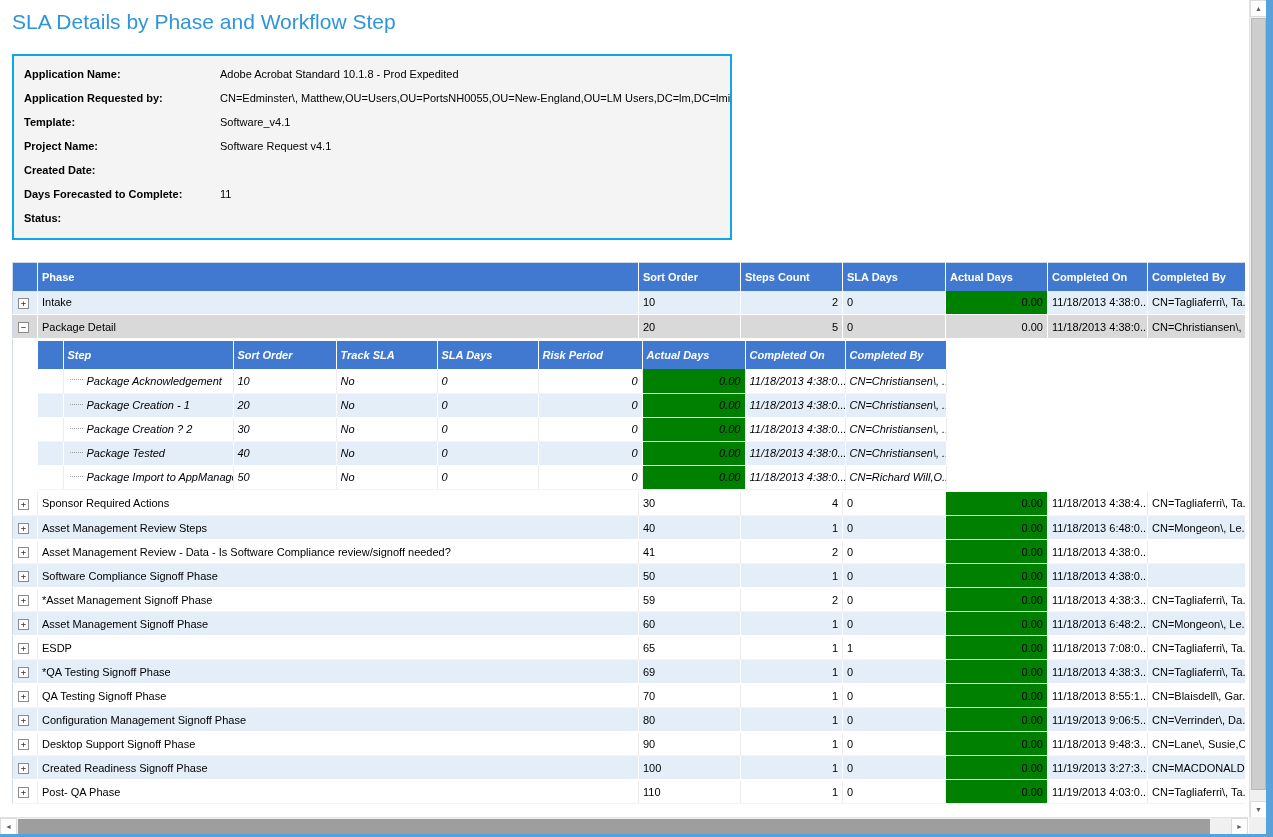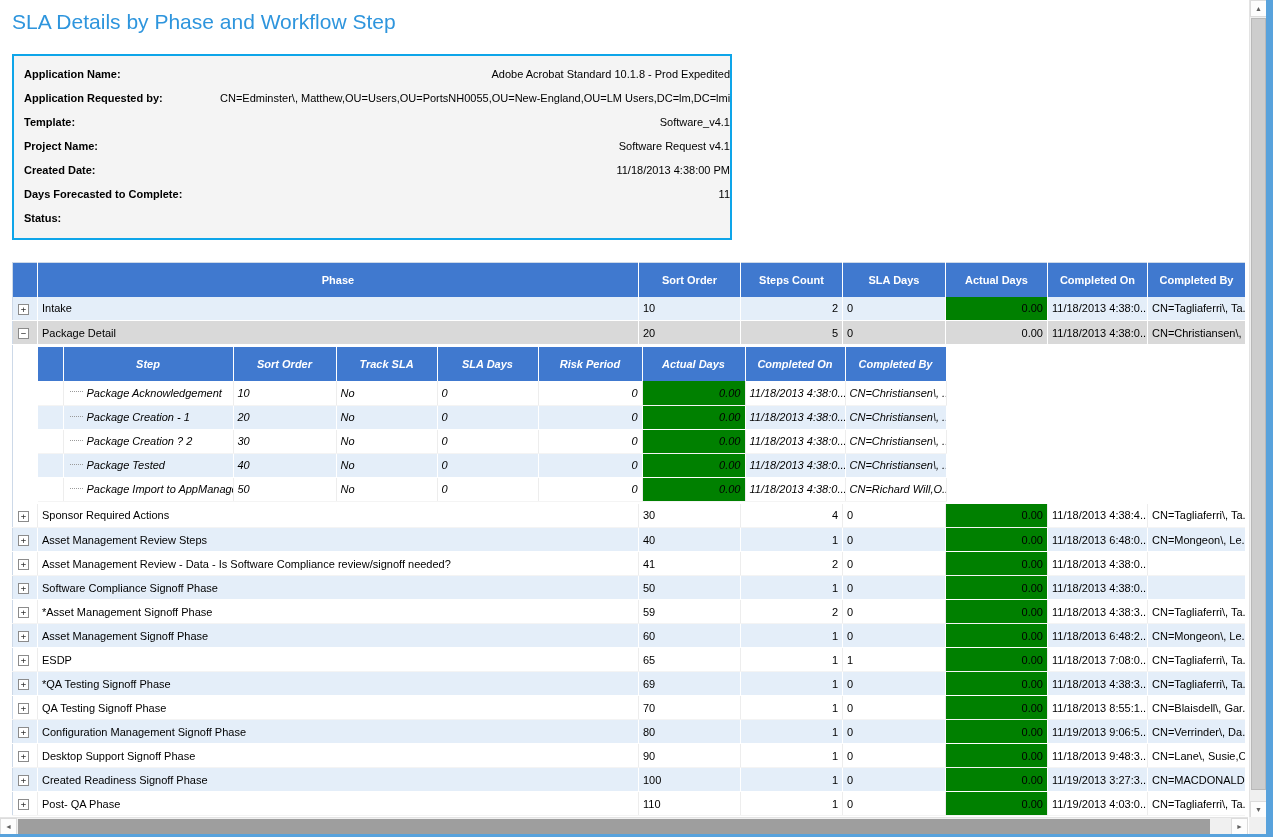--- a/index.html
+++ b/index.html
@@ -7,28 +7,28 @@
     width:1273px;height:837px;overflow:hidden;position:relative;
     background:#ffffff;color:#000;
     font-family:"Liberation Sans",sans-serif;font-size:11px;
   }
   
   .report{position:absolute;left:0;top:0;width:1245px;height:818px;overflow:hidden;padding:6px 0 0 12px;box-sizing:border-box;}
   .page-title{font-size:21px;font-weight:400;color:var(--title-blue,#2e95dd);margin:4px 0 16px 0;letter-spacing:0;}
   .info-panel{width:706px;background:#f4f4f4;border:2px solid #0ea5e9;margin-top:20px;padding:12px 0 2px 10px;}
   .info-row{display:flex;margin-bottom:11px;line-height:13px;}
   .info-label{width:196px;font-weight:700;flex:none;}
-  .info-value{flex:1;white-space:nowrap;overflow:hidden;text-align:right;}
+  .info-value{flex:1;white-space:nowrap;overflow:hidden;}
   
   table.grid{border-collapse:collapse;table-layout:fixed;}
   table.main{width:1233px;margin-top:22px;border:1px solid #cdd9e8;}
   table.steps{width:908px;font-style:italic;}
   .grid th{
     background:var(--header-blue,#4079cf);color:#fff;font-weight:700;font-size:11px;
-    text-align:center;padding:0 4px;height:34px;box-sizing:border-box;
+    text-align:left;padding:0 4px;height:28px;box-sizing:border-box;
     border-right:1px solid rgba(255,255,255,.85);white-space:nowrap;overflow:hidden;
   }
   .grid td{
     padding:2px 4px;height:24px;box-sizing:border-box;white-space:nowrap;overflow:hidden;
     border-right:1px solid #ffffff;border-bottom:1px solid #ffffff;vertical-align:middle;
   }
   tr.alt>td{background:var(--row-alt-blue,#e4eef9);}
   tr.plain>td{background:#ffffff;border-right-color:#ededed;border-bottom-color:#f4f4f4;}
   tr.expanded>td{background:var(--expanded-gray,#d9d9d9);}
   td.green-cell{background:var(--green,#008000)!important;color:#000;}
@@ -75,21 +75,20 @@
       <div class="info-row">
         <span class="info-label">Template:</span>
         <span class="info-value">Software_v4.1</span>
       </div>
       <div class="info-row">
         <span class="info-label">Project Name:</span>
         <span class="info-value">Software Request v4.1</span>
       </div>
       <div class="info-row">
         <span class="info-label">Created Date:</span>
-        <span class="info-value">11/18/2013 4:38:00 PM</span>
       </div>
       <div class="info-row">
         <span class="info-label">Days Forecasted to Complete:</span>
         <span class="info-value">11</span>
       </div>
       <div class="info-row">
         <span class="info-label">Status:</span>
       </div>
     </div>
 

